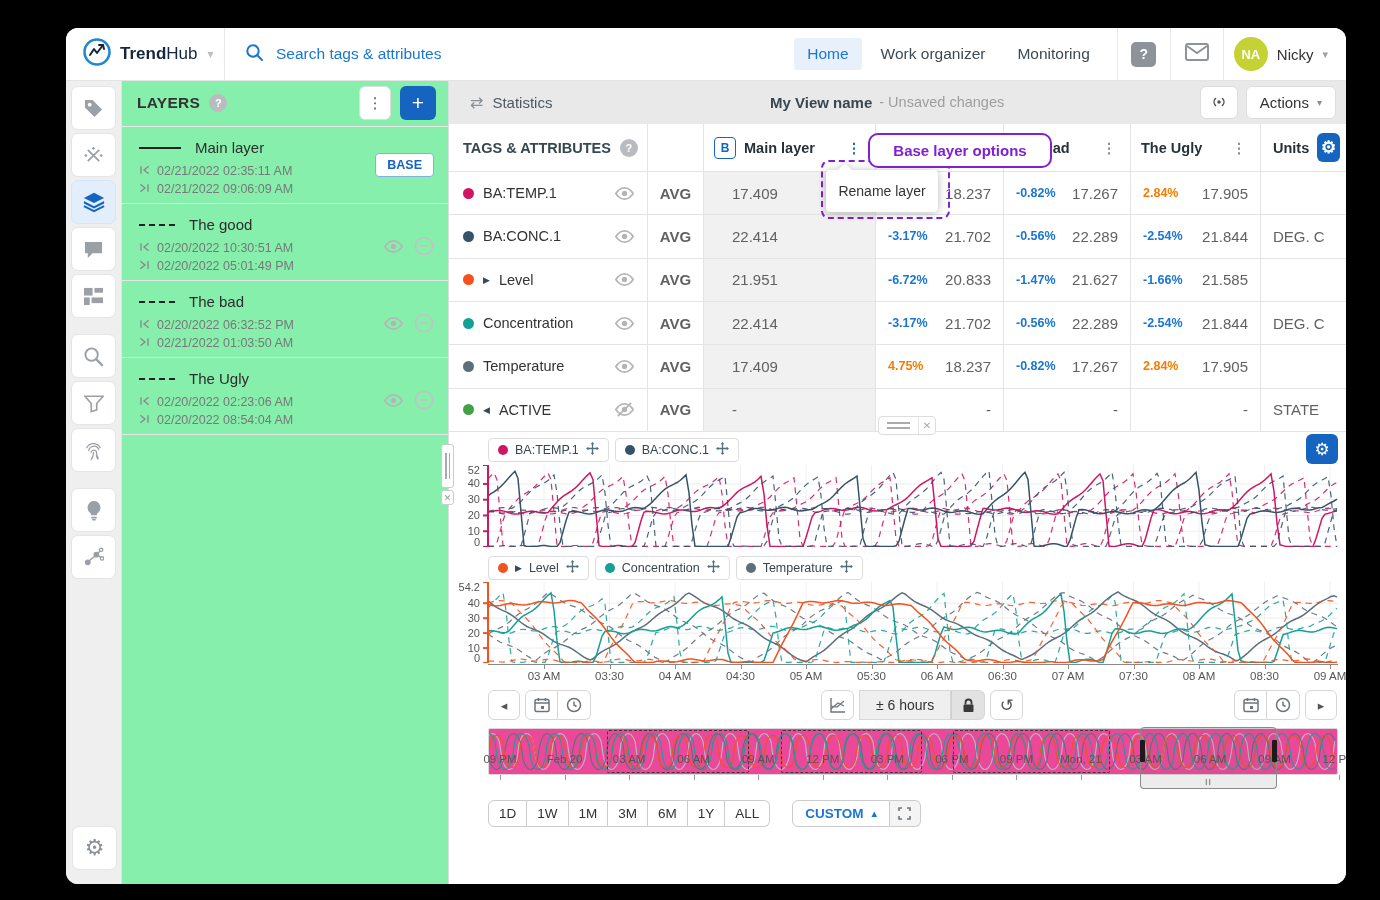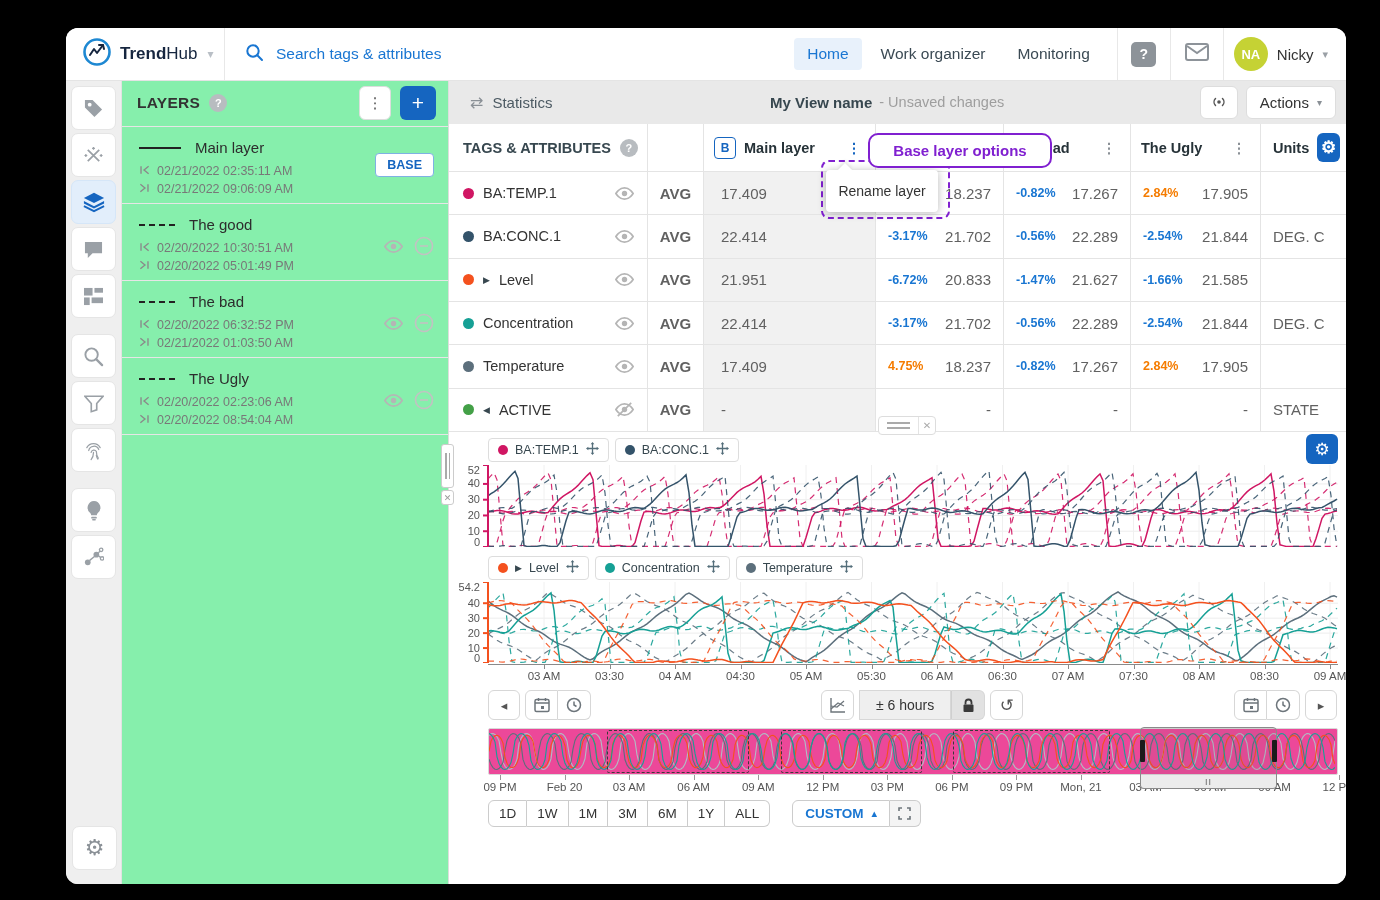--- a/index.html
+++ b/index.html
@@ -75,21 +75,21 @@
   .b-badge{min-width:20px;height:20px;border:1.5px solid #1565c0;border-radius:4px;color:#1565c0;font-size:12px;font-weight:bold;display:flex;align-items:center;justify-content:center;}
   .col-kebab{margin-left:auto;color:#8a9096;font-size:14px;cursor:pointer;padding:2px 4px;}
   .col-kebab.blue{color:#1565c0;}
   .units-h{justify-content:space-between;padding:0 6px 0 12px;}
   .gear-btn{width:31px;height:29px;background:#1565c0;border-radius:6px;color:#fff;display:flex;align-items:center;justify-content:center;font-size:17px;cursor:pointer;}
   .dot{width:11px;height:11px;border-radius:50%;flex:0 0 auto;}
   .rname{font-size:14.5px;color:#333;white-space:nowrap;}
   .expander{font-size:9px;color:#37474f;}
   .roweye{margin-left:auto;margin-right:12px;display:flex;}
   .c-agg{justify-content:center;font-size:14.5px;font-weight:bold;color:#263238;}
-  .c-main{background:#f1f1f1;padding-left:17px;}
+  .c-main{background:#f1f1f1;padding-left:28px;}
   .c-layer{justify-content:space-between;padding:0 12px;}
   .pct{font-size:12.5px;font-weight:bold;}
   .pct.up{color:#f57c00;}
   .pct.down{color:#1976d2;}
   .c-units{padding-left:12px;font-size:14px;color:#37474f;}
   
   .hresize{position:absolute;left:430px;top:336px;width:56px;height:17px;background:#fff;border:1px solid #ddd;border-radius:4px;display:flex;align-items:center;z-index:15;cursor:row-resize;}
   .hresize .grip{flex:1;display:flex;flex-direction:column;gap:3px;padding:0 8px;}
   .hresize .grip i{height:1.6px;background:#aaa;display:block;}
   .hresize .hx{width:16px;align-self:stretch;border-left:1px solid #e4e4e4;color:#aaa;font-size:10px;display:flex;align-items:center;justify-content:center;font-style:normal;}
@@ -118,21 +118,21 @@
   .lockseg{background:#e2e2e2;border:1px solid #d7d7d7;border-left:1px solid #cfcfcf;display:flex;align-items:center;justify-content:center;border-radius:0 6px 6px 0;width:32px;cursor:pointer;}
   .hist{font-size:17px;color:#555;}
   .arrowch{font-size:13px;color:#555;}
   
   .context{position:absolute;left:40px;top:648px;width:850px;height:47px;border:1px solid #d9d9d9;border-radius:2px;background:#ec4899;box-sizing:border-box;}
   .ctx-region{position:absolute;top:1px;height:41px;border:1.5px dashed #3a3a3a;border-radius:2px;z-index:4;}
   .ctx-sel{position:absolute;top:-2px;height:48px;background:rgba(110,110,110,.10);border:1.5px solid #8a8a8a;border-radius:4px 4px 0 0;z-index:5;}
   .ctx-sel .h{position:absolute;top:12px;width:5px;height:22px;background:#1b1b1b;border-radius:1px;}
   .ctx-foot{position:absolute;height:13px;background:#ececec;border:1.5px solid #8a8a8a;border-top:none;border-radius:0 0 4px 4px;z-index:6;display:flex;align-items:center;justify-content:center;font-size:9px;color:#666;letter-spacing:1px;}
   .ctx-ticks i{position:absolute;top:695px;width:1px;height:5px;background:#999;}
-  .ctx-labels span{position:absolute;top:701px;transform:translateX(-50%);font-size:11.5px;color:#555;white-space:nowrap;}
+  .ctx-labels span{position:absolute;top:673px;transform:translateX(-50%);font-size:11.5px;color:#555;white-space:nowrap;}
   
   .zoomrow{position:absolute;top:720px;left:40px;display:flex;align-items:stretch;height:27px;}
   .zbtn{background:#fff;border:1px solid #ccc;font-size:13.5px;color:#333;display:flex;align-items:center;justify-content:center;padding:0 10px;min-width:15px;cursor:pointer;}
   .zbtn+.zbtn{border-left:none;}
   .zbtn:first-child{border-radius:6px 0 0 6px;}
   .zbtn.lastp{border-radius:0 6px 6px 0;}
   .zgap{width:22px;}
   .custom-btn{background:#fff;border:1px solid #ccc;border-radius:6px 0 0 6px;display:flex;align-items:center;gap:8px;color:#1976d2;font-size:13.5px;font-weight:bold;padding:0 12px;cursor:pointer;}
   .custom-btn .car{font-size:10px;}
   .frame-btn{background:#f4f4f4;border:1px solid #ccc;border-left:none;border-radius:0 6px 6px 0;width:30px;display:flex;align-items:center;justify-content:center;cursor:pointer;}

